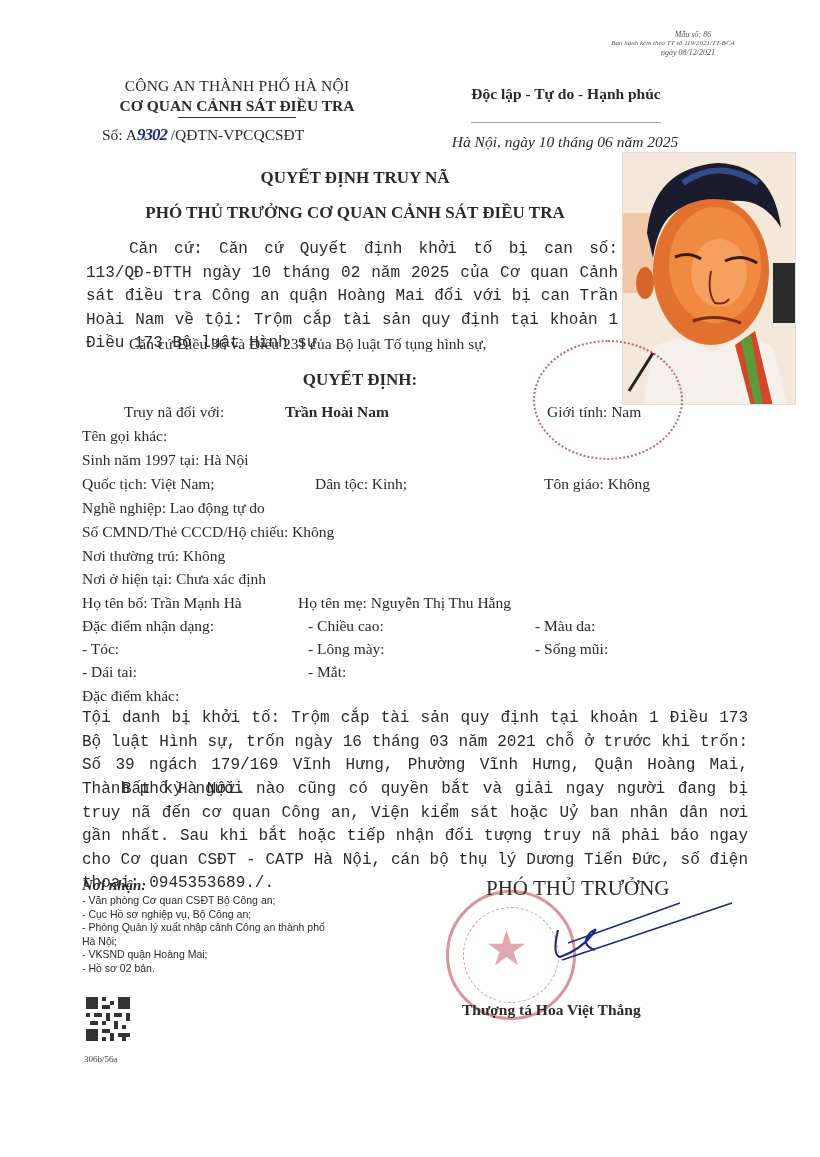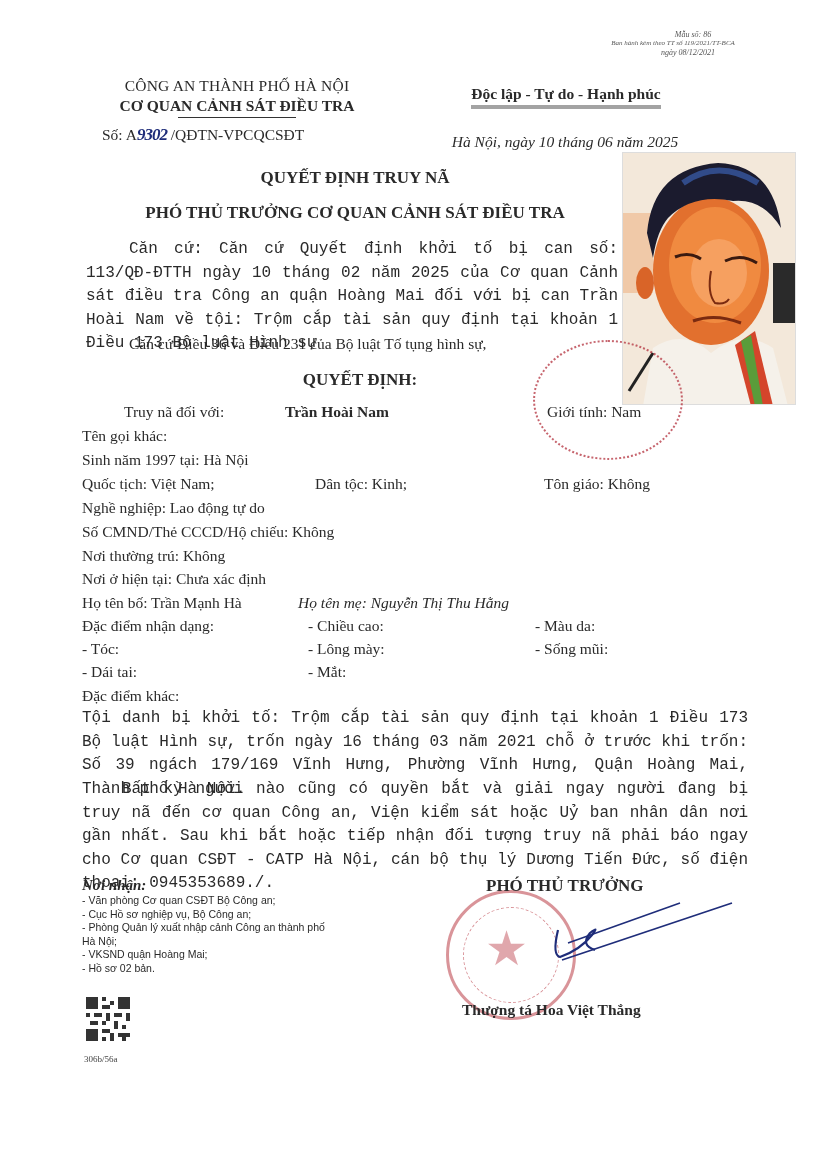--- a/index.html
+++ b/index.html
@@ -11,21 +11,21 @@
 
   .hdr-left { left: 92px; top: 76px; width: 290px; text-align: center; }
   .hdr-left .l1 { font-size: 15.5px; letter-spacing: 0.2px; line-height: 20px; }
   .hdr-left .l2 { font-size: 15.5px; font-weight: bold; line-height: 20px; }
   .hdr-left .rule { width: 118px; height: 1px; background: #333; margin: 1px auto 0; }
   .doc-no { left: 102px; top: 125px; font-size: 15.5px; }
   .doc-no .hand { color: #1f2d7a; font-weight: bold; font-style: italic; font-size: 17px; letter-spacing: -1px; }
 
   .hdr-right { left: 382px; top: 84px; width: 368px; text-align: center; }
   .hdr-right .l1 { font-size: 15.5px; font-weight: bold; line-height: 20px; }
-  .hdr-right .l2 { font-size: 15.5px; font-weight: bold; line-height: 20px; display: inline-block; border-bottom: 4px solid #a3a3a3; padding-bottom: 1px; }
+  .hdr-right .l2 { font-size: 15.5px; font-weight: bold; line-height: 20px; display: inline-block; border-bottom: 1px solid #a3a3a3; padding-bottom: 18px; }
   .place-date { left: 380px; top: 133px; width: 370px; text-align: center; font-size: 15.5px; font-style: italic; }
 
   .title1 { left: 80px; top: 168px; width: 550px; text-align: center; font-size: 17px; font-weight: bold; }
   .title2 { left: 80px; top: 203px; width: 550px; text-align: center; font-size: 17px; font-weight: bold; }
 
   .para { font-size: 16px; line-height: 23.5px; text-align: justify; white-space: normal; font-family: Liberation Mono, monospace; }
   .basis1 { left: 86px; top: 238px; width: 532px; text-indent: 43px; }
   .basis2 { left: 129px; top: 332px; }
 
   .decision { left: 80px; top: 370px; width: 560px; text-align: center; font-size: 17px; font-weight: bold; }
@@ -38,21 +38,21 @@
   .stamp2 { left: 446px; top: 890px; width: 130px; height: 130px; border-radius: 50%; border: 3px solid rgba(186,60,70,0.55); }
   .stamp2 .inner { position:absolute; left: 14px; top: 14px; width: 96px; height: 96px; border-radius:50%; border: 1px dashed rgba(186,60,70,0.55); }
   .stamp2 .star { position:absolute; left: 36px; top: 32px; font-size: 48px; color: rgba(186,60,70,0.45); line-height: 1; }
 
   .recipients { left: 82px; top: 876px; font-size: 10.5px; line-height: 13.5px; font-family: "Liberation Sans", sans-serif; }
   .recipients .head { font-family: "Liberation Serif", serif; font-weight: bold; font-style: italic; font-size: 15px; line-height: 18px; }
 
   .qr { left: 86px; top: 997px; width: 44px; height: 44px; }
   .qr-code { left: 84px; top: 1054px; font-size: 9px; color: #444; }
 
-  .sign-title { left: 486px; top: 876px; font-size: 17px; font-weight: bold; }
+  .sign-title { left: 486px; top: 876px; font-size: 21px; font-weight: normal; }
   .signer { left: 462px; top: 1001px; font-size: 15.5px; font-weight: bold; }
   .signature { left: 540px; top: 895px; width: 200px; height: 90px; }
 </style>
 </head>
 <body>
 
 <div class="abs form-ref" style="left:598px; top:30px; width:150px;">
   <div style="padding-left:40px;">Mẫu số: 86</div>
   <div style="font-size:7px;">Ban hành kèm theo TT số 119/2021/TT-BCA</div>
   <div style="padding-left:30px;">ngày 08/12/2021</div>
@@ -114,21 +114,21 @@
 <div class="abs row" style="left:82px; top:472px;">Quốc tịch: Việt Nam;</div>
 <div class="abs row" style="left:315px; top:472px;">Dân tộc: Kinh;</div>
 <div class="abs row" style="left:544px; top:472px;">Tôn giáo: Không</div>
 
 <div class="abs row" style="left:82px; top:496px;">Nghề nghiệp: Lao động tự do</div>
 <div class="abs row" style="left:82px; top:520px;">Số CMND/Thẻ CCCD/Hộ chiếu: Không</div>
 <div class="abs row" style="left:82px; top:544px;">Nơi thường trú: Không</div>
 <div class="abs row" style="left:82px; top:567px;">Nơi ở hiện tại: Chưa xác định</div>
 
 <div class="abs row" style="left:82px; top:591px;">Họ tên bố: Trần Mạnh Hà</div>
-<div class="abs row" style="left:298px; top:591px;font-style:italic;">Họ tên mẹ: Nguyễn Thị Thu Hằng</div>
+<div class="abs row" style="left:298px; top:591px;">Họ tên mẹ: Nguyễn Thị Thu Hằng</div>
 
 <div class="abs row" style="left:82px; top:614px;">Đặc điểm nhận dạng:</div>
 <div class="abs row" style="left:308px; top:614px;">- Chiều cao:</div>
 <div class="abs row" style="left:535px; top:614px;">- Màu da:</div>
 
 <div class="abs row" style="left:82px; top:637px;">- Tóc:</div>
 <div class="abs row" style="left:308px; top:637px;">- Lông mày:</div>
 <div class="abs row" style="left:535px; top:637px;">- Sống mũi:</div>
 
 <div class="abs row" style="left:82px; top:660px;">- Dái tai:</div>

